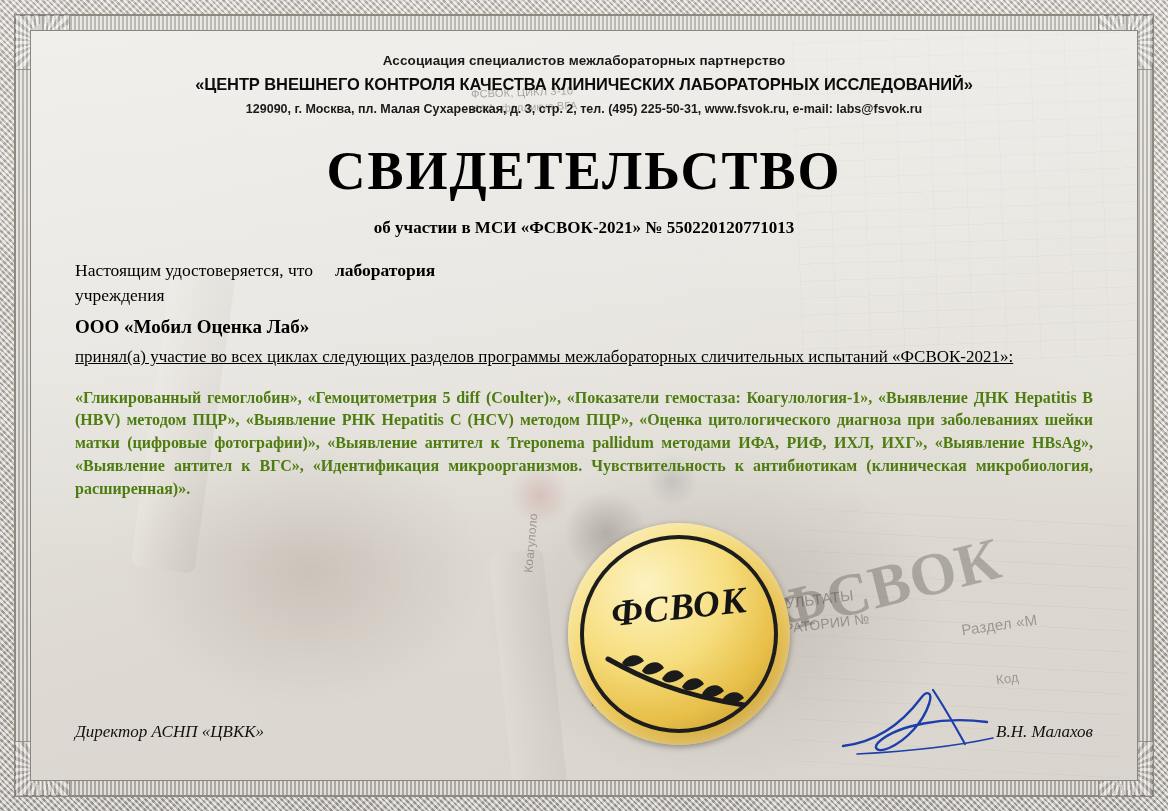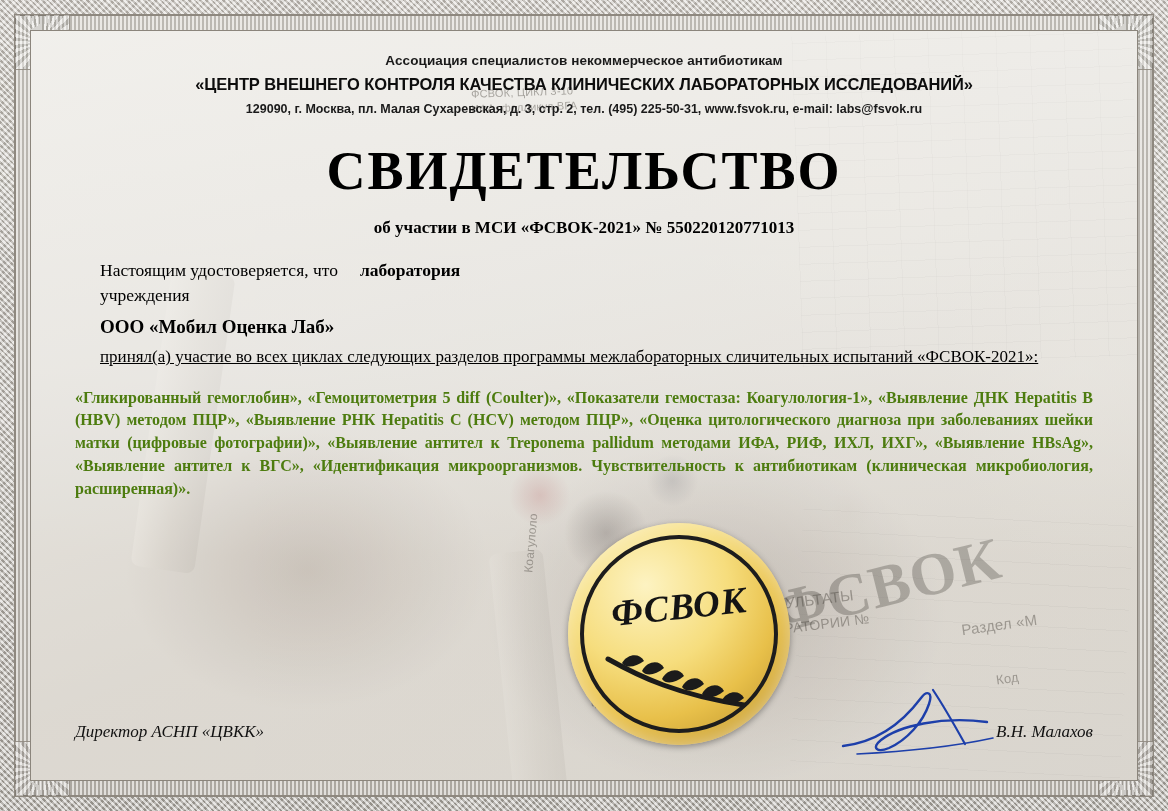--- a/index.html
+++ b/index.html
@@ -173,21 +173,20 @@
     font-family: "Liberation Serif", serif;
     font-weight: bold;
     font-size: 17px;
     color: #000;
     margin-top: 20px;
   }
 
   .body-block {
     margin-top: 22px;
     color: #000;
-    margin-left: 25px;
   }
   .row-certify {
     font-size: 17.5px;
     font-family: "Liberation Serif", serif;
   }
   .row-certify .strong {
     font-weight: bold;
     padding-left: 22px;
   }
   .row-institution {
@@ -337,21 +336,21 @@
     <div class="frag" style="left:440px; top:70px; transform:rotate(-2deg);">ИФА, фолликул ВГА</div>
     <div class="frag" style="left:470px; top:505px; transform:rotate(-85deg); font-size:12px;">Коагулоло</div>
     <div class="frag" style="left:745px; top:560px; transform:rotate(-7deg); font-size:15px;">ЗУЛЬТАТЫ</div>
     <div class="frag" style="left:742px; top:585px; transform:rotate(-7deg); font-size:14px;">ОРАТОРИИ №</div>
     <div class="frag" style="left:930px; top:585px; transform:rotate(-8deg); font-size:15px;">Раздел «М</div>
     <div class="frag" style="left:965px; top:640px; transform:rotate(-8deg); font-size:13px;">Код</div>
     <div class="frag" style="left:560px; top:665px; transform:rotate(-3deg); font-size:11px;">числа, состоящие</div>
 
     <div class="content">
 
-      <div class="org-line1">Ассоциация специалистов некоммерческое антибиотикам</div>
+      <div class="org-line1">Ассоциация специалистов межлабораторных партнерство</div>
       <div class="org-line2">«ЦЕНТР ВНЕШНЕГО КОНТРОЛЯ КАЧЕСТВА КЛИНИЧЕСКИХ ЛАБОРАТОРНЫХ ИССЛЕДОВАНИЙ»</div>
       <div class="org-line3">129090, г. Москва, пл. Малая Сухаревская, д. 3, стр. 2, тел. (495) 225-50-31,  www.fsvok.ru,  e-mail: labs@fsvok.ru</div>
 
       <div class="title">СВИДЕТЕЛЬСТВО</div>
       <div class="subtitle">об участии в МСИ «ФСВОК-2021» № 550220120771013</div>
 
       <div class="body-block">
         <div class="row-certify">
           <span>Настоящим удостоверяется, что</span><span class="strong">лаборатория</span>
         </div>

